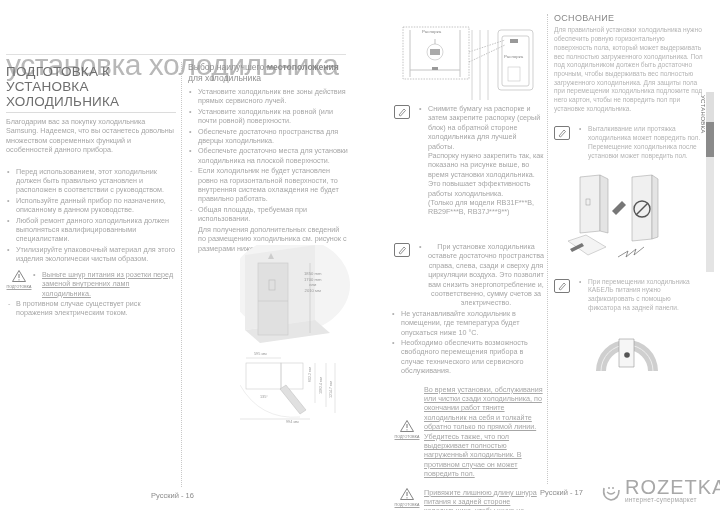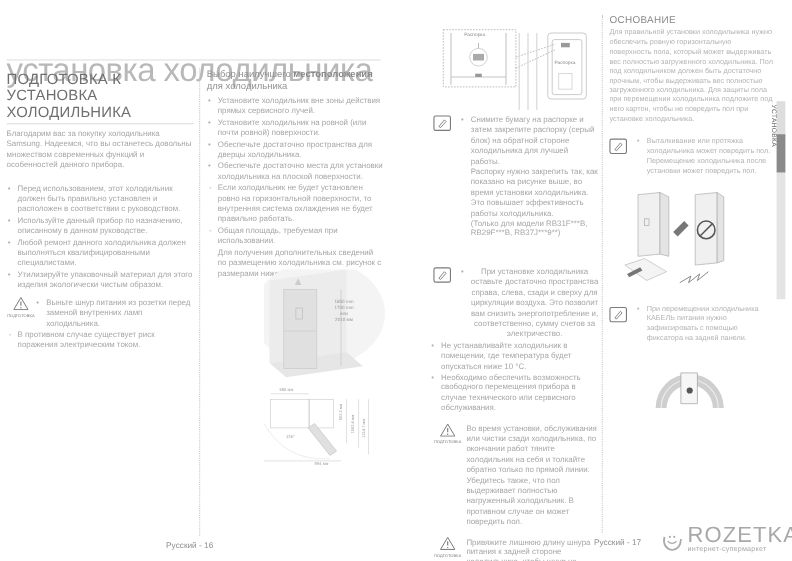--- a/index.html
+++ b/index.html
@@ -18,21 +18,21 @@
   .h3 { font-size: 8.6px; line-height: 11px; color: #909090; margin-bottom: 3px; }
   .h3 b { font-weight: bold; color: #8a8a8a; }
   .para { margin-bottom: 6px; }
   ul.bul { list-style: none; }
   ul.bul li { position: relative; padding-left: 10px; margin-bottom: 1px; }
   ul.bul li::before { content: "•"; position: absolute; left: 1px; color: #b0b0b0; }
   ul.bul li.dash::before { content: "-"; left: 2px; }
 
   .vdivider { position: absolute; width: 0; border-left: 1px dotted #c8c8c8; }
 
-  .warn-row { display: flex; align-items: flex-start; margin-top: 6px; }
+  .warn-row { display: flex; align-items: flex-start; margin-top: 6px; text-decoration: underline; }
   .warn-icon { width: 26px; flex: none; display: flex; flex-direction: column; align-items: center; }
   .warn-icon svg { display: block; }
   .warn-icon span { font-size: 3.6px; color: #777; letter-spacing: 0.1px; margin-top: 1px; }
   .note-icon { width: 16px; height: 14px; border: 1px solid #7a7a7a; border-radius: 2px; flex: none; display: flex; align-items: center; justify-content: center; margin-right: 8px; margin-top: 1px; }
 
   .footer { position: absolute; font-size: 7.5px; color: #8c8c8c; }
 
   .side-tab { position: absolute; left: 706px; top: 92px; width: 8px; height: 180px; }
   .side-tab .seg1 { position: absolute; top: 0; width: 8px; height: 30px; background: #dedede; }
   .side-tab .seg2 { position: absolute; top: 30px; width: 8px; height: 35px; background: #8a8a8a; }
@@ -182,21 +182,21 @@
       </div>
       <ul class="bul">
         <li>При установке холодильника оставьте достаточно пространства справа, слева, сзади и сверху для циркуляции воздуха. Это позволит вам снизить энергопотребление и, соответственно, сумму счетов за электричество.</li>
       </ul>
     </div>
     <ul class="bul" style="margin-left:-3px;">
       <li>Не устанавливайте холодильник в помещении, где температура будет опускаться ниже 10 °C.</li>
       <li>Необходимо обеспечить возможность свободного перемещения прибора в случае технического или сервисного обслуживания.</li>
     </ul>
 
-    <div class="warn-row" style="margin-top:9px;">
+    <div class="warn-row" style="margin-top:9px;align-items:center;">
       <div class="warn-icon">
         <svg width="14" height="12" viewBox="0 0 14 12">
             <polygon points="7,0.5 13.5,11.5 0.5,11.5" fill="none" stroke="#777" stroke-width="0.9"></polygon>
             <line x1="7" y1="4" x2="7" y2="8" stroke="#777" stroke-width="1"></line>
             <circle cx="7" cy="9.8" r="0.6" fill="#777"></circle>
           </svg>
         <span>ПОДГОТОВКА</span>
       </div>
       <div style="padding-left:4px;">
         <span>Во время установки, обслуживания или чистки сзади холодильника, по окончании работ тяните холодильник на себя и толкайте обратно только по прямой линии.</span><br>

